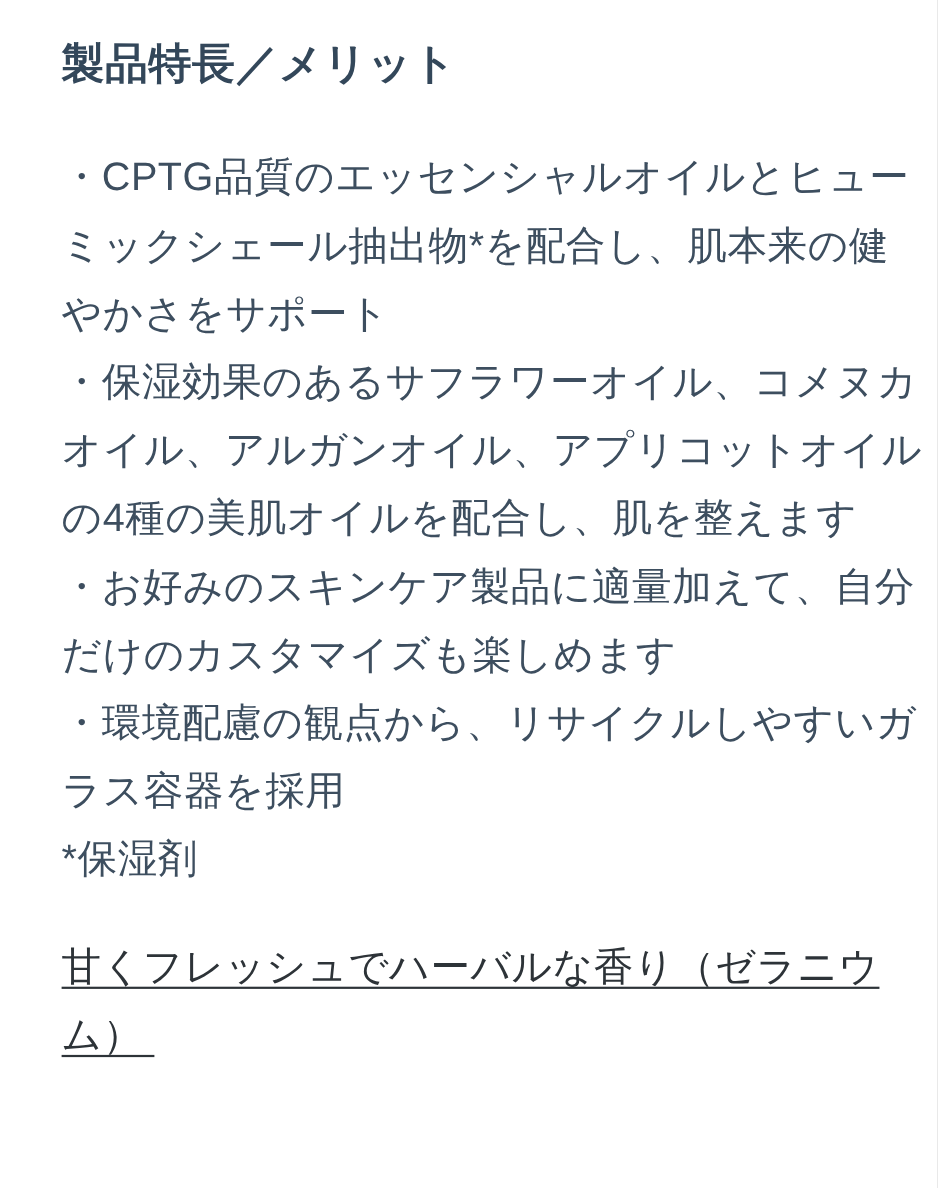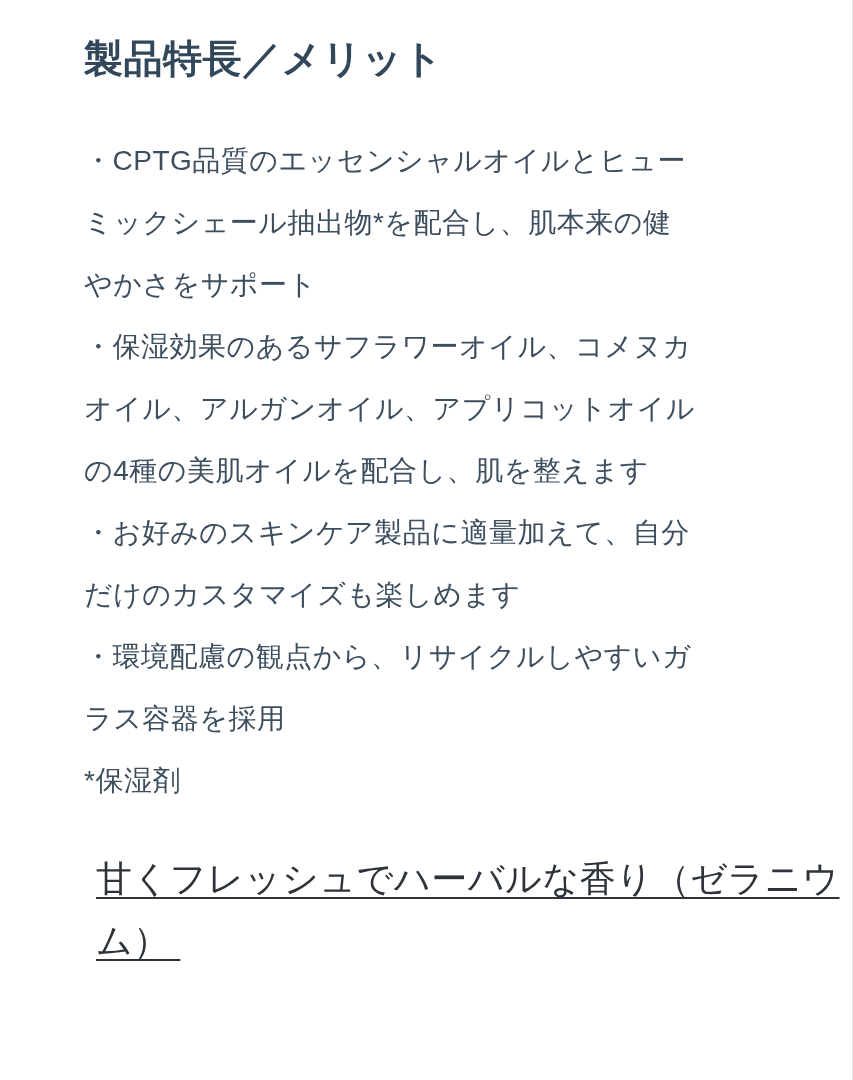--- a/index.html
+++ b/index.html
@@ -10,45 +10,45 @@
     --right_border:#e4e4e4;
   }
   *{ box-sizing:border-box; }
   html,body{ margin:0; padding:0; background:var(--background); }
   .page{
     position:relative;
     width:853px;
     height:1080px;
     background:var(--background);
     border-right:1px solid var(--right_border);
-    padding:0 84px;
+    padding:0 56px;
     overflow:hidden;
     font-family:"Liberation Sans", sans-serif;
   }
   h2.section-heading{
     margin:0;
     font-size:39px;
     line-height:50px;
     font-weight:700;
     color:var(--heading);
     letter-spacing:0.5px;
   }
   h2.features{ margin-top:34px; }
   h2.scent{ margin-top:26px; }
   p.body-text{
     margin:46px 0 0 0;
-    font-size:28px;
+    font-size:36px;
     line-height:62px;
     font-weight:400;
     color:var(--body);
     white-space:pre;
     letter-spacing:0.5px;
   }
   p.scent-text{
-    margin:36px 0 0 12px;
+    margin:36px 0 0 0;
     font-size:36px;
     line-height:62px;
     white-space:pre;
     letter-spacing:0.5px;
   }
   a.scent-link{
     color:var(--link);
     text-decoration:underline;
     text-decoration-thickness:2px;
     text-underline-offset:6px;

